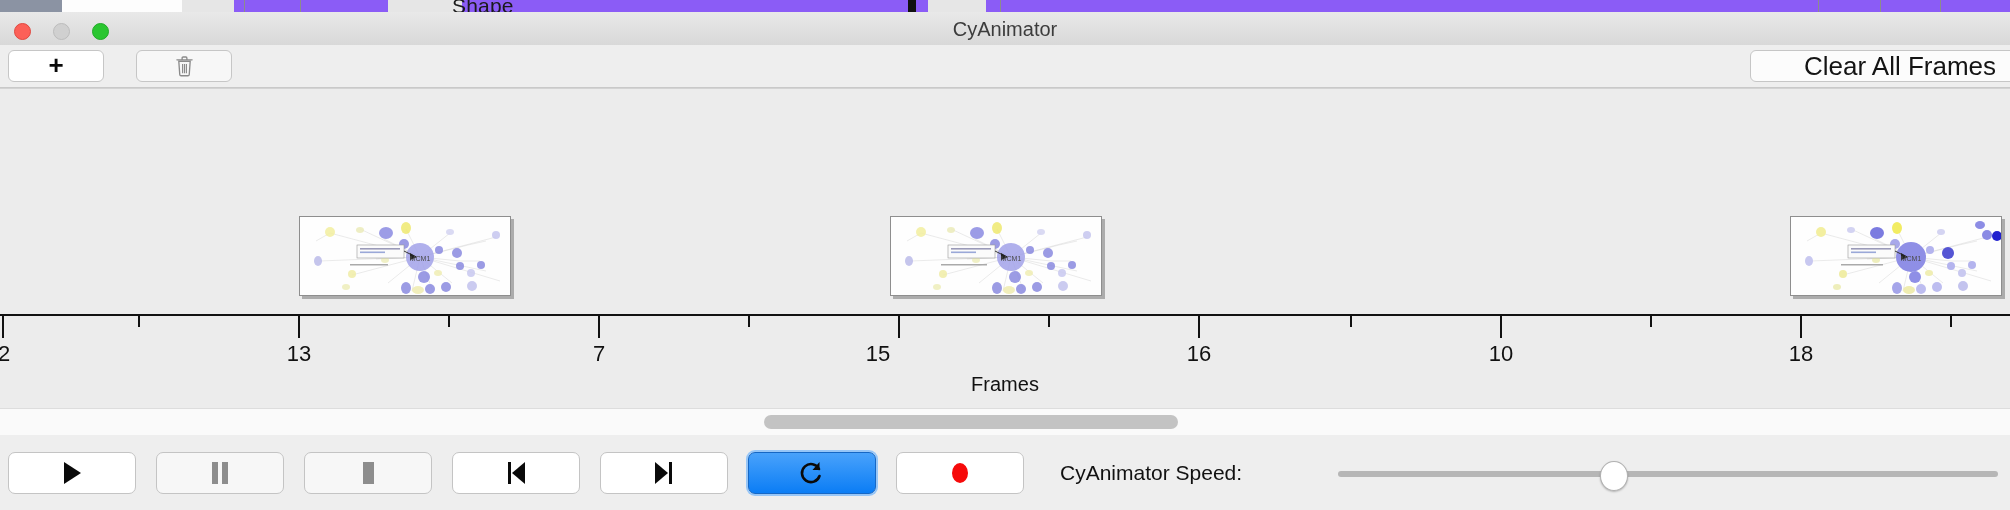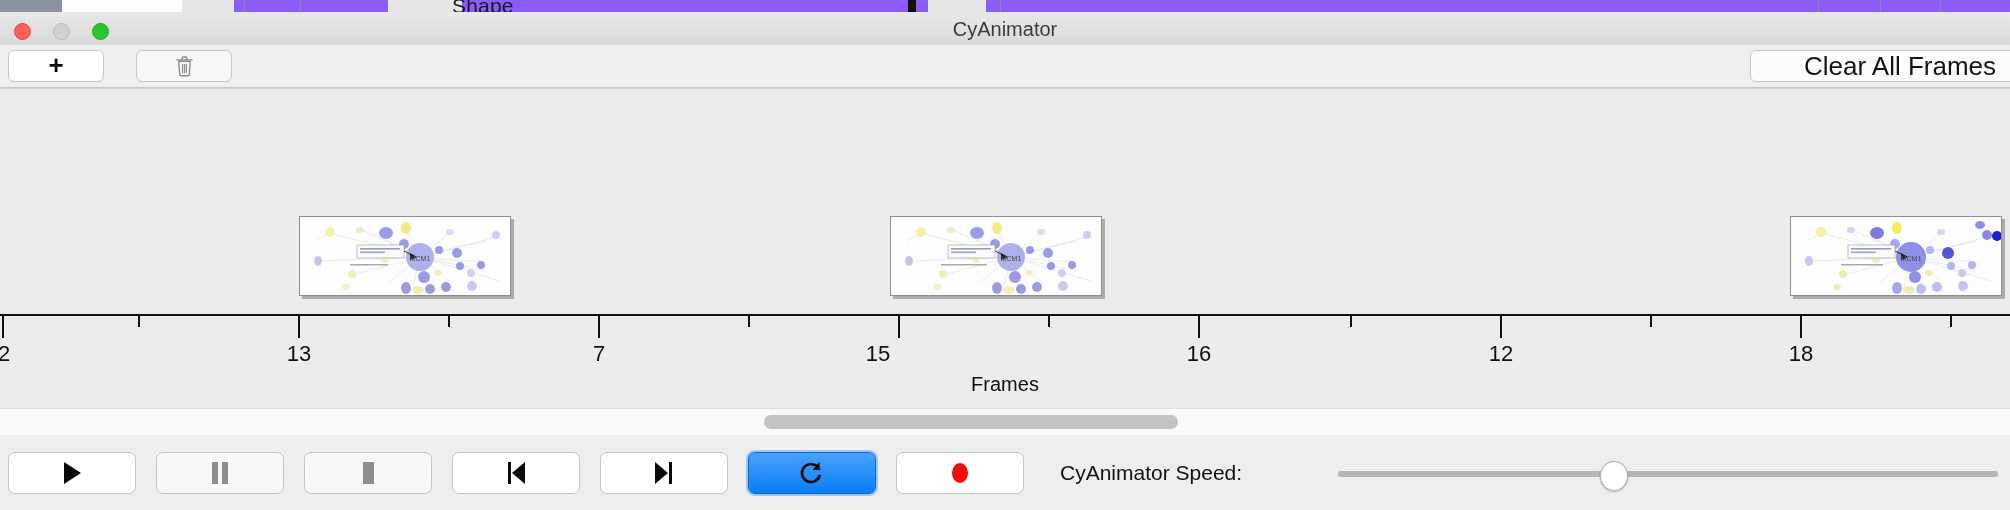--- a/index.html
+++ b/index.html
@@ -485,21 +485,21 @@
     <div class="tick minor" style="left:1048px;"></div>
     <div class="tick minor" style="left:1350px;"></div>
     <div class="tick minor" style="left:1650px;"></div>
     <div class="tick minor" style="left:1950px;"></div>
 
     <div class="tick-label" style="left:4px;">2</div>
     <div class="tick-label" style="left:299px;">13</div>
     <div class="tick-label" style="left:599px;">7</div>
     <div class="tick-label" style="left:858px;margin-left:20px;">15</div>
     <div class="tick-label" style="left:1199px;">16</div>
-    <div class="tick-label" style="left:1501px;">12</div>
+    <div class="tick-label" style="left:1501px;">10</div>
     <div class="tick-label" style="left:1801px;text-align:center;">18</div>
 
     <div class="axis-title">Frames</div>
   </div>
 
   <div class="scrollbar-track">
     <div class="scrollbar-thumb"></div>
   </div>
 
   <div class="controls">

